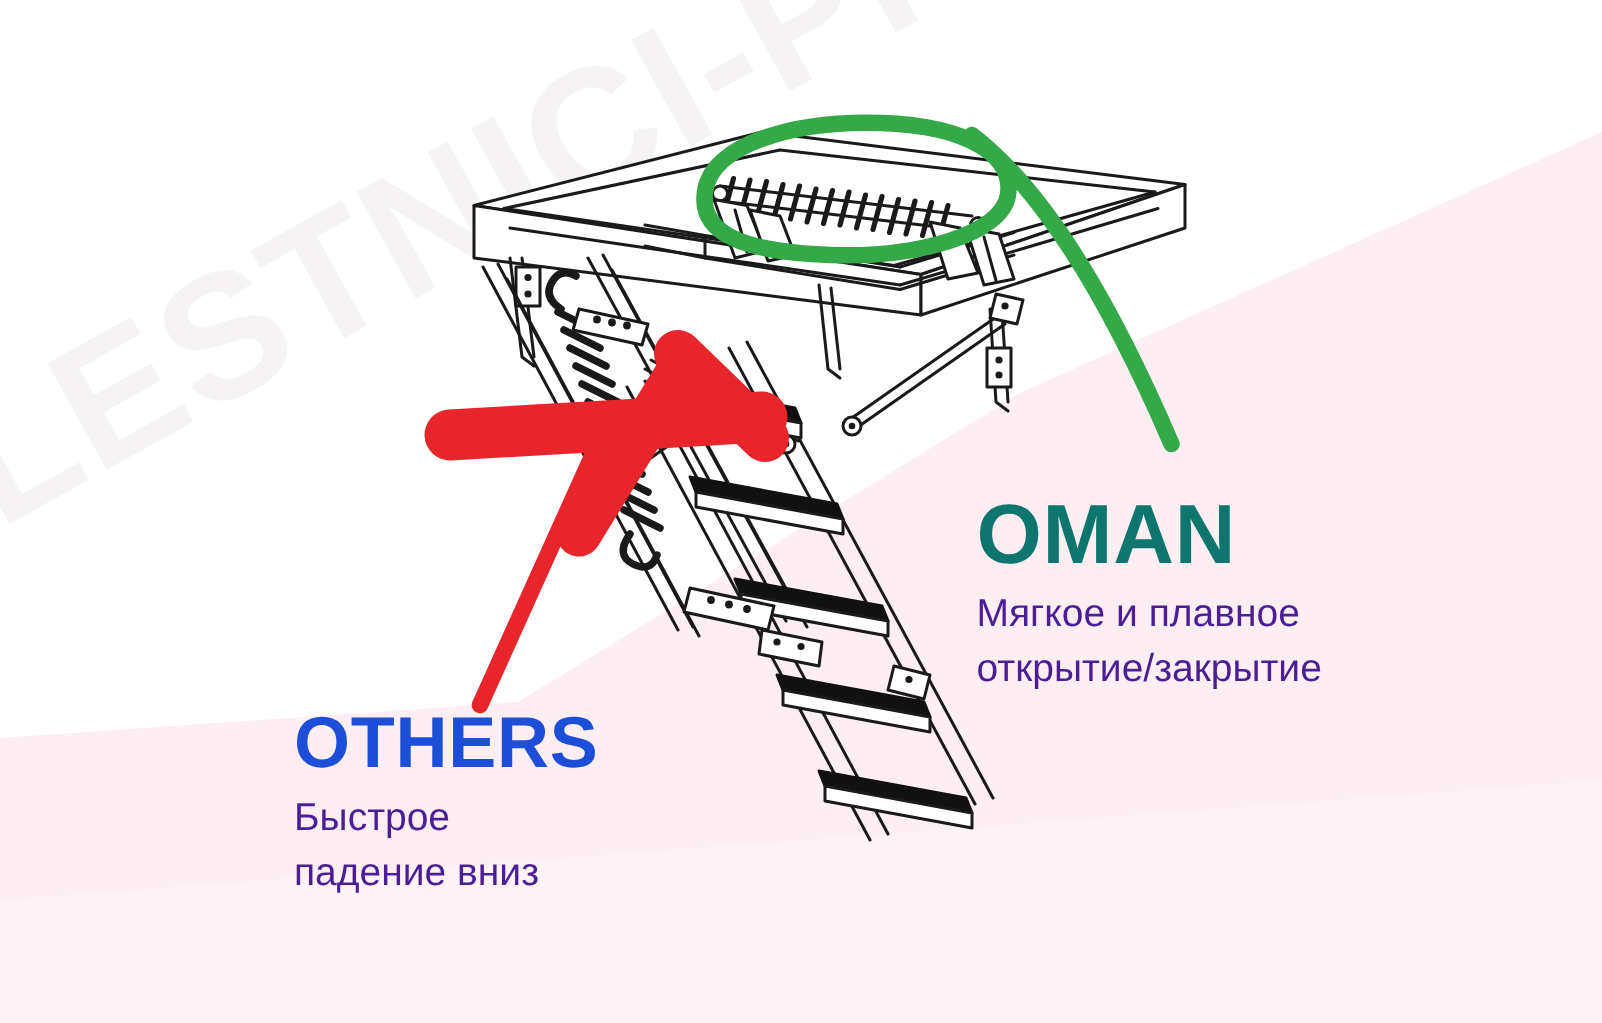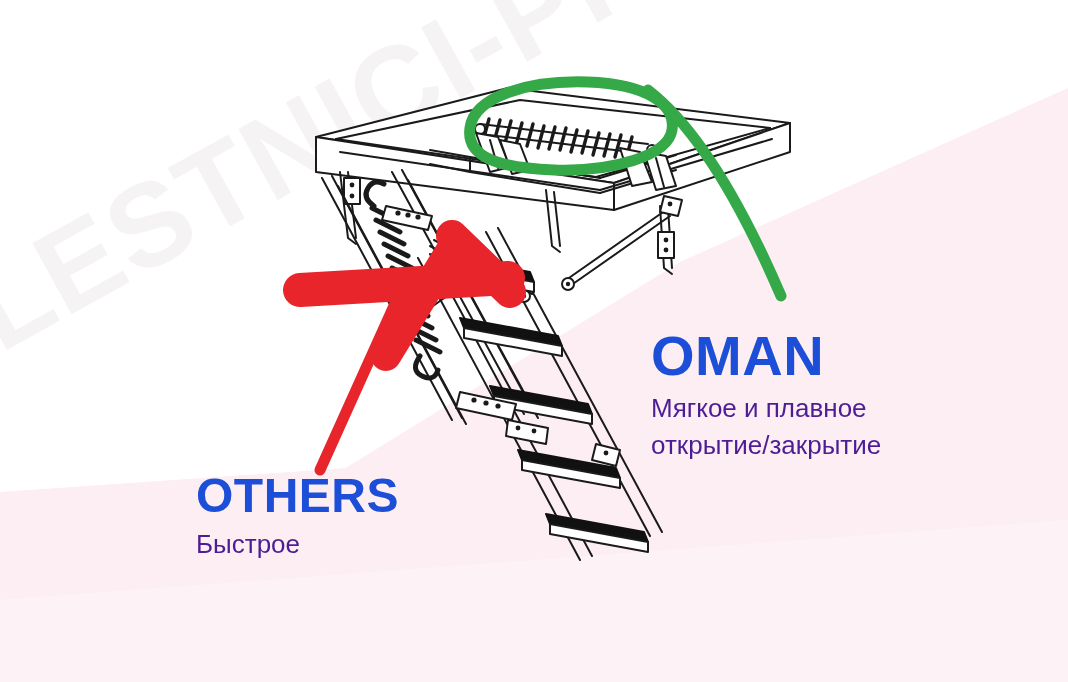--- a/index.html
+++ b/index.html
@@ -40,21 +40,21 @@
     line-height: 1.42;
     margin: 0;
     white-space: nowrap;
   }
   #oman-callout {
     left: 651px;
     top: 328px;
   }
   #oman-callout .headline {
     font-size: 56px;
-    color: #1d4ed8;
+    color: #0f766e;
   }
   #others-callout {
     left: 196px;
     top: 472px;
   }
   #others-callout .headline {
     font-size: 48px;
     color: #1d4ed8;
   }
   
@@ -303,15 +303,16 @@
 
   <div class="callout" id="oman-callout">
     <div class="headline">OMAN</div>
     <div class="sub">Мягкое и плавное</div>
     <div class="sub">открытие/закрытие</div>
   </div>
 
   <div class="callout" id="others-callout">
     <div class="headline">OTHERS</div>
     <div class="sub">Быстрое</div>
+    <div class="sub">падение вниз</div>
   </div>
 
 </div>
 
 </body></html>

